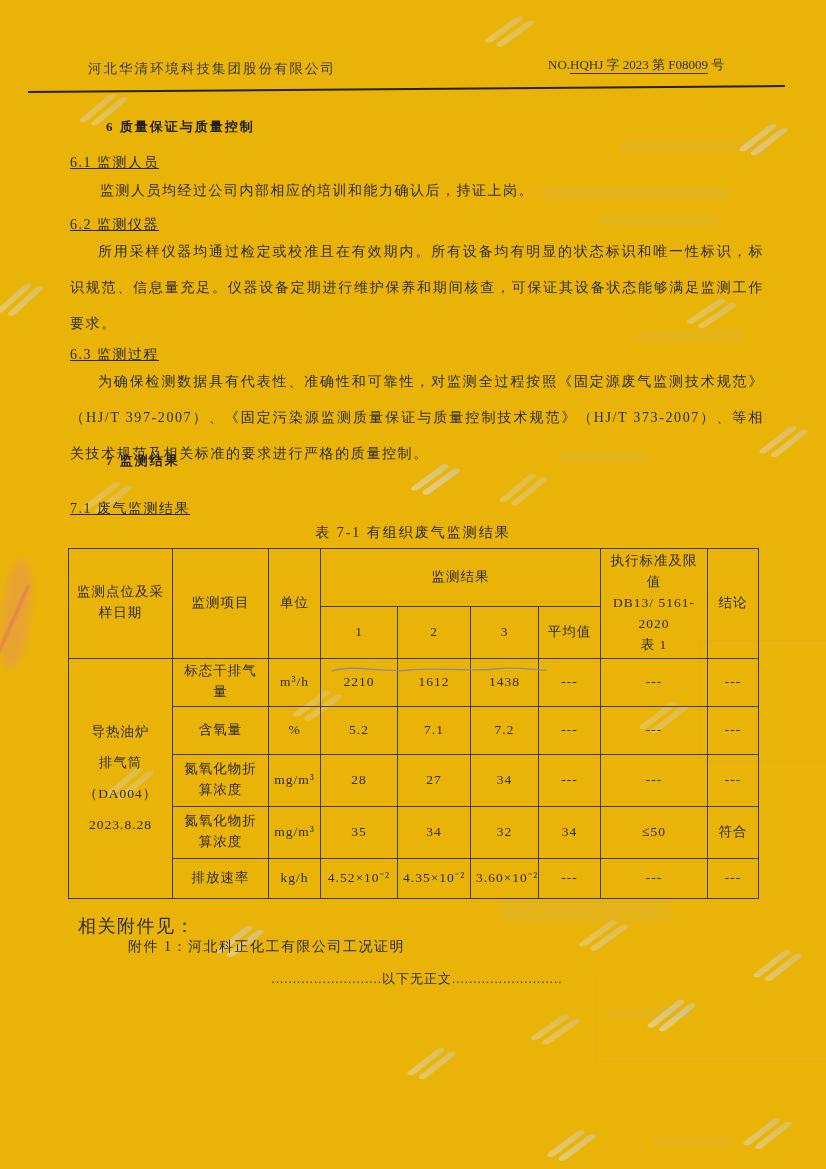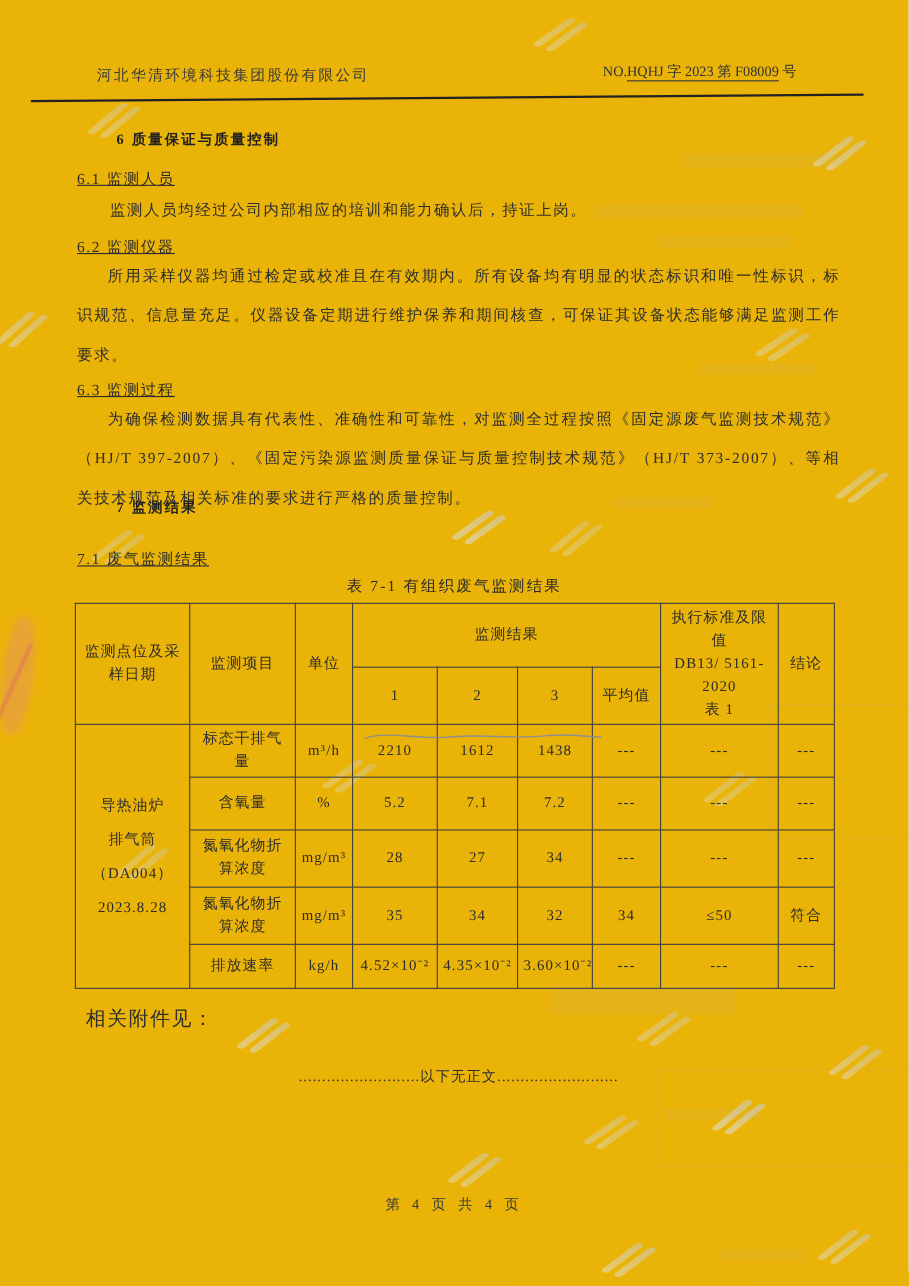--- a/index.html
+++ b/index.html
@@ -206,17 +206,17 @@
       </tr>
     </tbody>
       </table>
 
     <svg class="squiggle" width="218" height="14" viewBox="0 0 218 14">
       <path d="M2,9 C25,2 50,11 80,8 C110,5 135,10 165,7 C190,4 208,9 216,8" stroke="#8f8f8f" stroke-width="1.3" fill="none" stroke-linecap="round"></path>
     </svg>
   </div>
 
   <div class="attach-intro">相关附件见：</div>
+  <div class="attach-item">附件 1：河北科正化工有限公司工况证明</div>
   <div class="end-line"><span>..........................</span><span>以下无正文</span><span>..........................</span></div>
 
-  <div class="footer-page">第 4 页 共 4 页</div>
 
 </div>
 
 </body></html>

